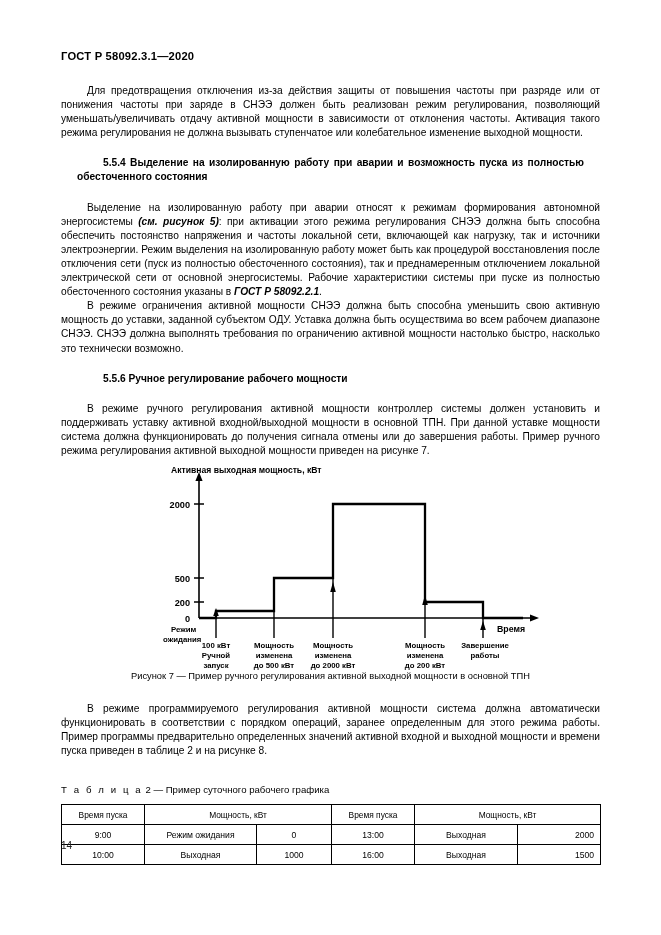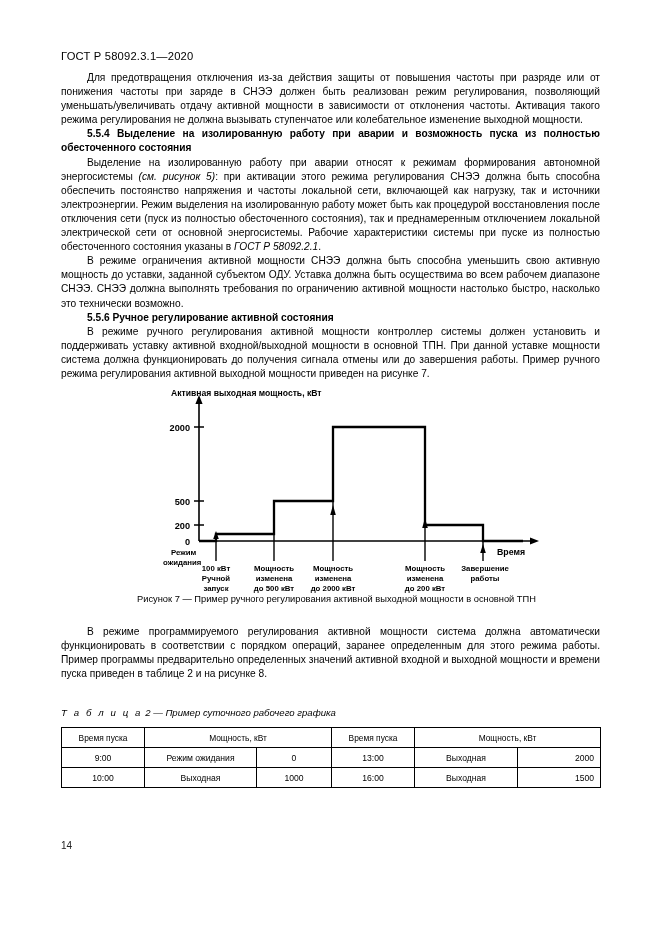--- a/index.html
+++ b/index.html
@@ -25,75 +25,75 @@
   .content {
     position: absolute;
     left: 61px;
     top: 50px;
     width: 539px;
   }
 
   
   .header {
     font-size: 11.2px;
-    font-weight: normal;
+    font-weight: bold;
     letter-spacing: 0.2px;
-    margin-bottom: 9px;
+    margin-bottom: 22px;
     white-space: nowrap;
   }
 
   
   .para {
     font-size: 10.2px;
     line-height: 14.1px;
     text-align: justify;
     text-indent: 26px;
     margin: 0 0 0 0;
     hyphens: none;
   }
   .heading {
     font-size: 10.2px;
     line-height: 14.1px;
     font-weight: bold;
     text-align: justify;
     text-indent: 26px;
-    margin: 0;
+    margin: 16px;
   }
   em.it {
     font-style: italic;
+    font-weight: bold;
   }
 
   
   .figure {
     position: relative;
     height: 236px;
     margin-top: 8px;
   }
   .figwrap {
     position: absolute;
     left: 92px;
     top: 0;
     width: 400px;
     height: 220px;
   }
   .figwrap svg { display: block; }
   .figcaption {
     position: absolute;
-    left: 6px;
+    left: 0;
     top: 205px;
     width: 539px;
     text-align: center;
     font-size: 9.3px;
   }
 
   
   .tabcaption {
     font-size: 9.6px;
     margin: 26px 0 9px 0;
-    font-style: italic;
   }
   .tabcaption .spaced {
     letter-spacing: 2.1px;
   }
   table.grid {
     border-collapse: collapse;
     width: 539px;
     table-layout: fixed;
     font-size: 8.6px;
   }
@@ -136,21 +136,21 @@
     <div class="header">ГОСТ Р 58092.3.1—2020</div>
 
     <p class="para">Для предотвращения отключения из-за действия защиты от повышения частоты при разряде или от понижения частоты при заряде в СНЭЭ должен быть реализован режим регулирования, позволяющий уменьшать/увеличивать отдачу активной мощности в зависимости от отклонения частоты. Активация такого режима регулирования не должна вызывать ступенчатое или колебательное изменение выходной мощности.</p>
 
     <p class="heading">5.5.4 Выделение на изолированную работу при аварии и возможность пуска из полностью обесточенного состояния</p>
 
     <p class="para"><span>Выделение на изолированную работу при аварии относят к режимам формирования автономной энергосистемы </span><em class="it">(см. рисунок 5)</em><span>: при активации этого режима регулирования СНЭЭ должна быть способна обеспечить постоянство напряжения и частоты локальной сети, включающей как нагрузку, так и источники электроэнергии. Режим выделения на изолированную работу может быть как процедурой восстановления после отключения сети (пуск из полностью обесточенного состояния), так и преднамеренным отключением локальной электрической сети от основной энергосистемы. Рабочие характеристики системы при пуске из полностью обесточенного состояния указаны в </span><em class="it">ГОСТ Р 58092.2.1</em><span>.</span></p>
 
     <p class="para">В режиме ограничения активной мощности СНЭЭ должна быть способна уменьшить свою активную мощность до уставки, заданной субъектом ОДУ. Уставка должна быть осуществима во всем рабочем диапазоне СНЭЭ. СНЭЭ должна выполнять требования по ограничению активной мощности настолько быстро, насколько это технически возможно.</p>
 
-    <p class="heading">5.5.6 Ручное регулирование активной состояния</p>
+    <p class="heading">5.5.6 Ручное регулирование рабочего мощности</p>
     <p class="para">В режиме ручного регулирования активной мощности контроллер системы должен установить и поддерживать уставку активной входной/выходной мощности в основной ТПН. При данной уставке мощности система должна функционировать до получения сигнала отмены или до завершения работы. Пример ручного режима регулирования активной выходной мощности приведен на рисунке 7.</p>
 
     <div class="figure">
       <div class="figwrap">
         <svg width="400" height="210" viewBox="0 0 400 210">
 
           <line x1="46" y1="152" x2="46" y2="12" stroke="#000" stroke-width="1.6"></line>
           <polygon points="46,6 42.4,15 49.6,15" fill="#000"></polygon>
 
           <line x1="46" y1="152" x2="378" y2="152" stroke="#000" stroke-width="1.6"></line>

